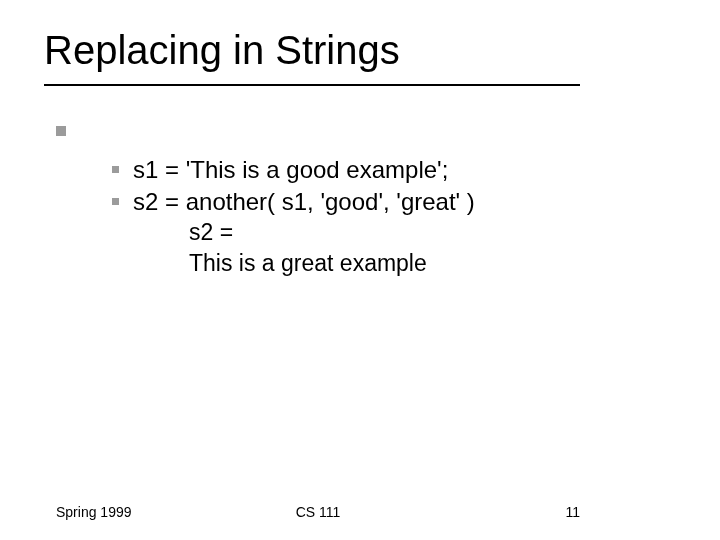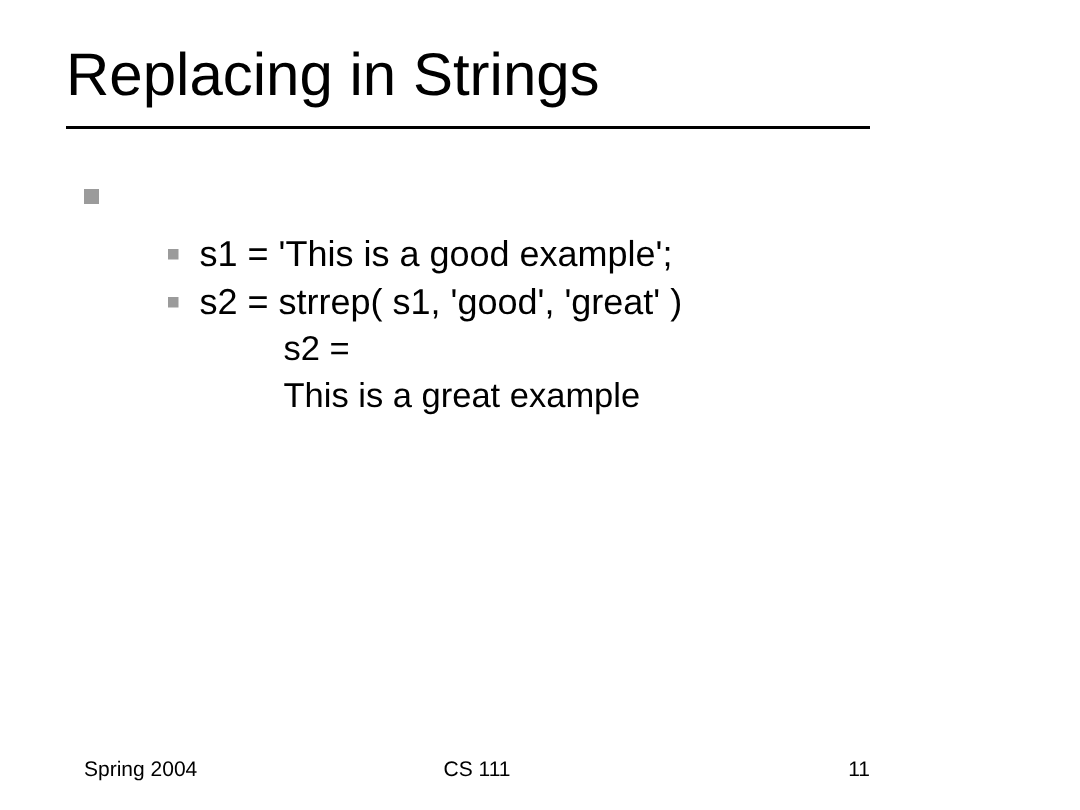--- a/index.html
+++ b/index.html
@@ -130,29 +130,29 @@
 
     <div class="sub">
 
       <div class="bullet-lvl2">
         <span class="sq-small"></span>
         <span class="lvl2-text">s1 = 'This is a good example';</span>
       </div>
 
       <div class="bullet-lvl2">
         <span class="sq-small"></span>
-        <span class="lvl2-text">s2 = strrep( s1, 'good', 'great' )</span>
+        <span class="lvl2-text">s2 = another( s1, 'good', 'great' )</span>
       </div>
 
       <div class="plain-line">s2 =</div>
       <div class="plain-line">This is a great example</div>
 
     </div>
 
   </div>
 
   <div class="footer">
-    <span class="footer-left">Spring 2004</span>
+    <span class="footer-left">Spring 1999</span>
     <span class="footer-center">CS 111</span>
     <span class="footer-right">11</span>
   </div>
 
 </div>
 
 </body></html>

